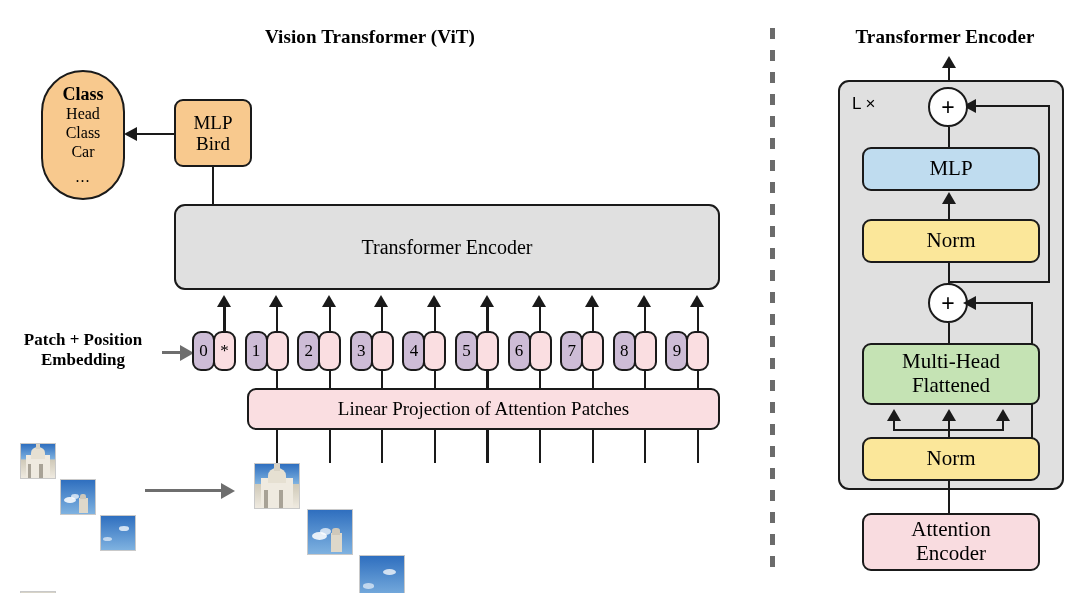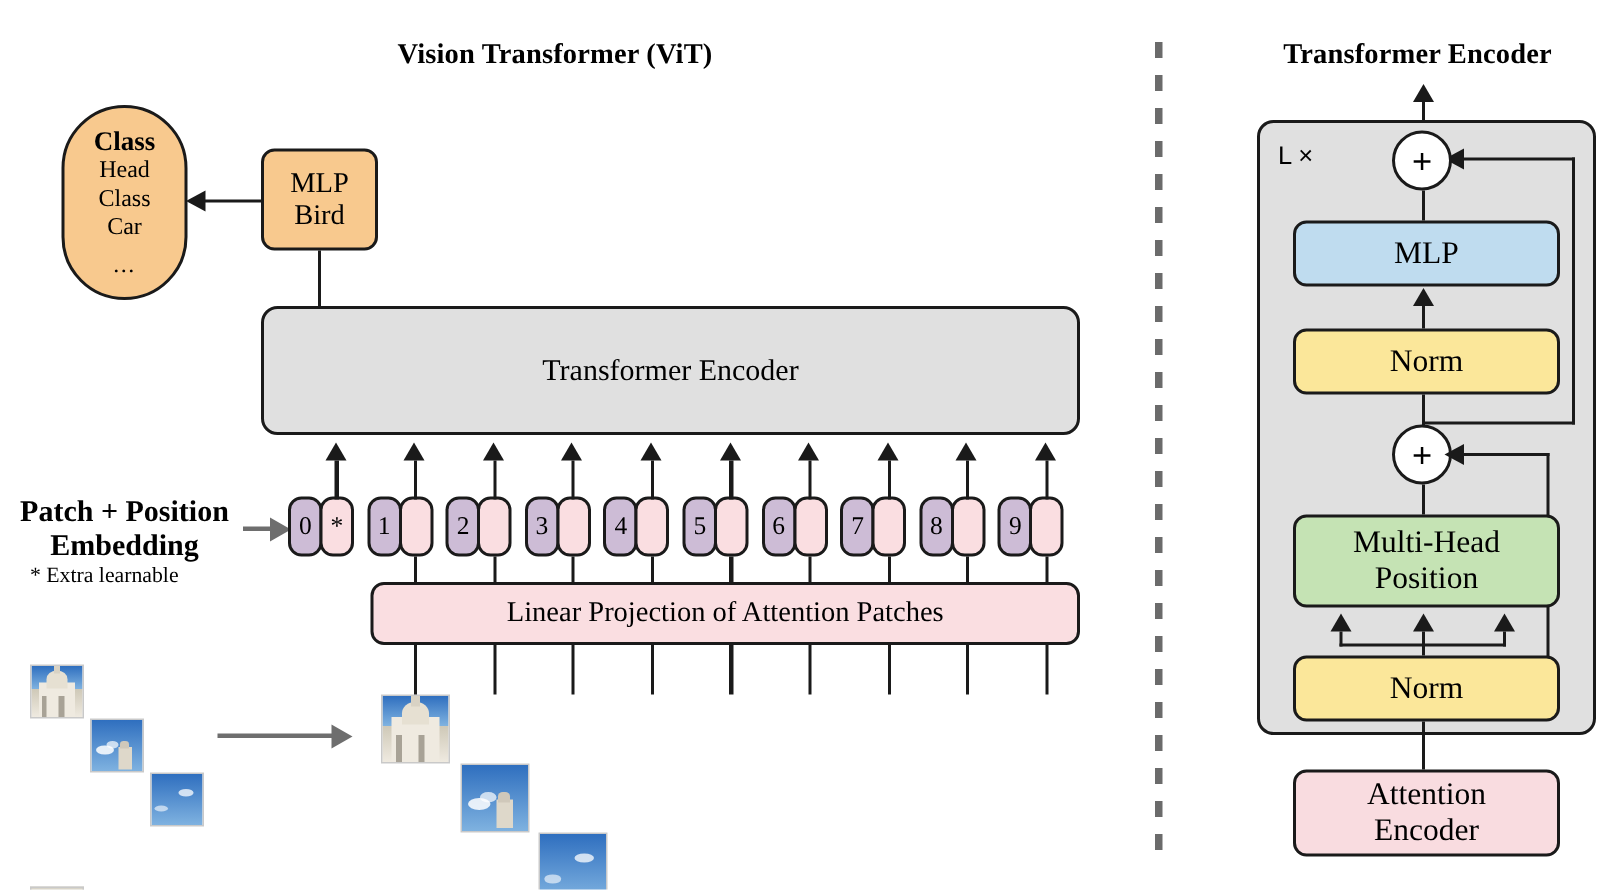--- a/index.html
+++ b/index.html
@@ -49,21 +49,21 @@
   
   .gar-line{background:#6e6e6e;height:3px;}
   .gar-head{width:0;height:0;border-top:8px solid transparent;
             border-bottom:8px solid transparent;border-left:14px solid #6e6e6e;}
 
   
   .divider{width:5px;background:repeating-linear-gradient(to bottom,
             #6b6b6b 0 11px, rgba(0,0,0,0) 11px 22px);}
 
   
-  .lab-bold{font-weight:bold;font-size:20px;text-align:center;line-height:1.15;}
+  .lab-bold{font-weight:bold;font-size:17px;text-align:center;line-height:1.15;}
   .lab-note{font-size:14.5px;line-height:1.25;}
   .mono{font-family:"Liberation Mono","DejaVu Sans Mono",monospace;font-size:12.5px;}
   .lx{font-family:"Liberation Sans","DejaVu Sans",sans-serif;font-size:17px;}
 
   
   .plus{box-sizing:border-box;border:2.4px solid #1a1a1a;border-radius:50%;
         background:#fff;display:flex;align-items:center;justify-content:center;
         font-size:23px;font-family:"Liberation Sans","DejaVu Sans",sans-serif;
         line-height:1;}
 
@@ -104,21 +104,20 @@
 
 <div class="abs lab-bold" style="left:8px;top:330px;width:150px;">
   <div>Patch + Position</div>
   <div>Embedding</div>
 </div>
 
 <div class="abs gar-line" style="left:162px;top:351px;width:20px;"></div>
 <div class="abs gar-head" style="left:180px;top:345px;"></div>
 
 <div class="abs lab-note" style="left:20px;top:375px;width:175px;">
-  <div>* Extra learnable</div>
 </div>
 
 <div id="tokens-layer">
     <div class="abs" style="left: 192px; top: 331px; width: 46px; height: 40px;">
       <div class="chip purple abs" style="left: 0px; top: 0px; width: 23px; height: 40px;">0</div>
       <div class="chip pink abs" style="left: 21px; top: 0px; width: 23px; height: 40px;">*</div>
     </div>
     <div class="abs vline" style="left: 223.3px; top: 307px; height: 26px;"></div>
     <div class="abs arrow-up" style="left: 216.5px; top: 295px;"></div>
     <div class="abs" style="left: 244.6px; top: 331px; width: 46px; height: 40px;">
@@ -279,21 +278,21 @@
 
 <div class="abs hline" style="left:965px;top:302px;width:68px;"></div>
 <div class="abs vline" style="left:1031px;top:302px;height:176px;"></div>
 <div class="abs hline" style="left:948px;top:476px;width:85px;"></div>
 <div class="abs arrow-left" style="left:963px;top:296px;"></div>
 
 <div class="abs vline" style="left:948px;top:323px;height:20px;"></div>
 
 <div class="abs box green rr" style="left:862px;top:343px;width:178px;height:62px;flex-direction:column;font-size:21px;">
   <div>Multi-Head</div>
-  <div>Position</div>
+  <div>Flattened</div>
 </div>
 
 <div class="abs hline" style="left:893px;top:429px;width:111px;"></div>
 <div class="abs vline" style="left:893px;top:421px;height:10px;"></div>
 <div class="abs arrow-up" style="left:887px;top:409px;"></div>
 <div class="abs vline" style="left:948px;top:421px;height:16px;"></div>
 <div class="abs arrow-up" style="left:942px;top:409px;"></div>
 <div class="abs vline" style="left:1002px;top:421px;height:10px;"></div>
 <div class="abs arrow-up" style="left:996px;top:409px;"></div>
 

